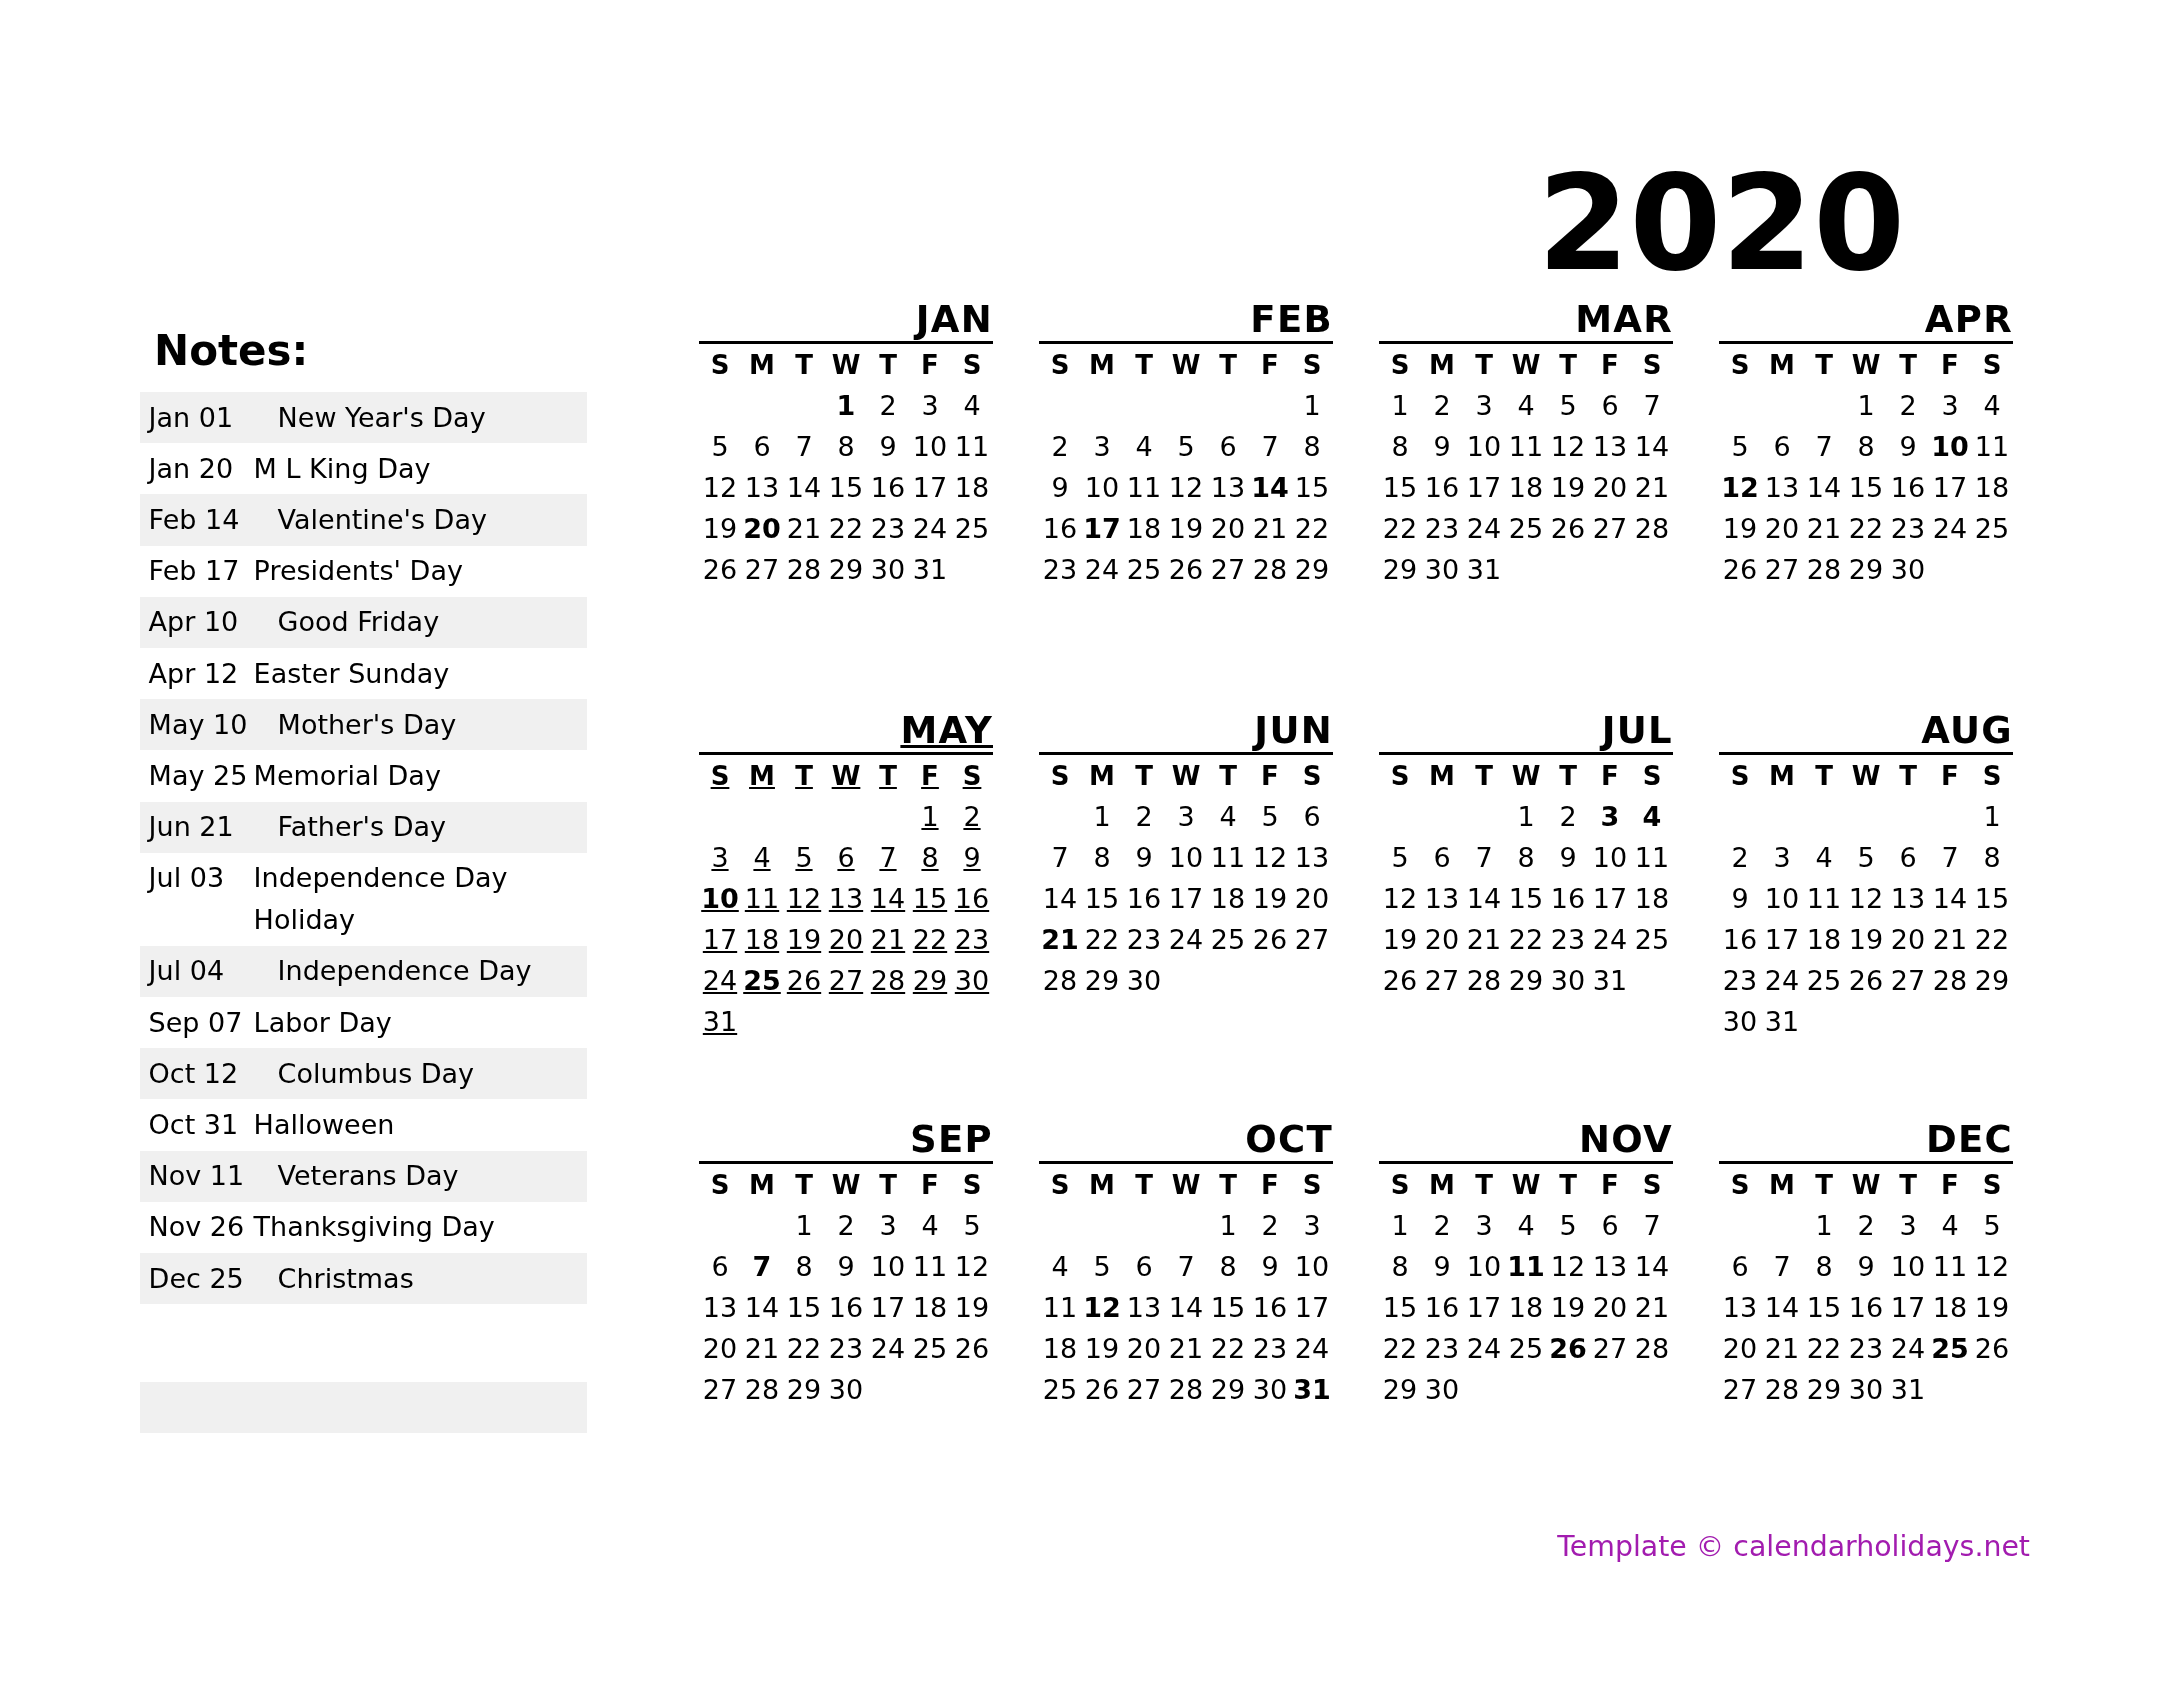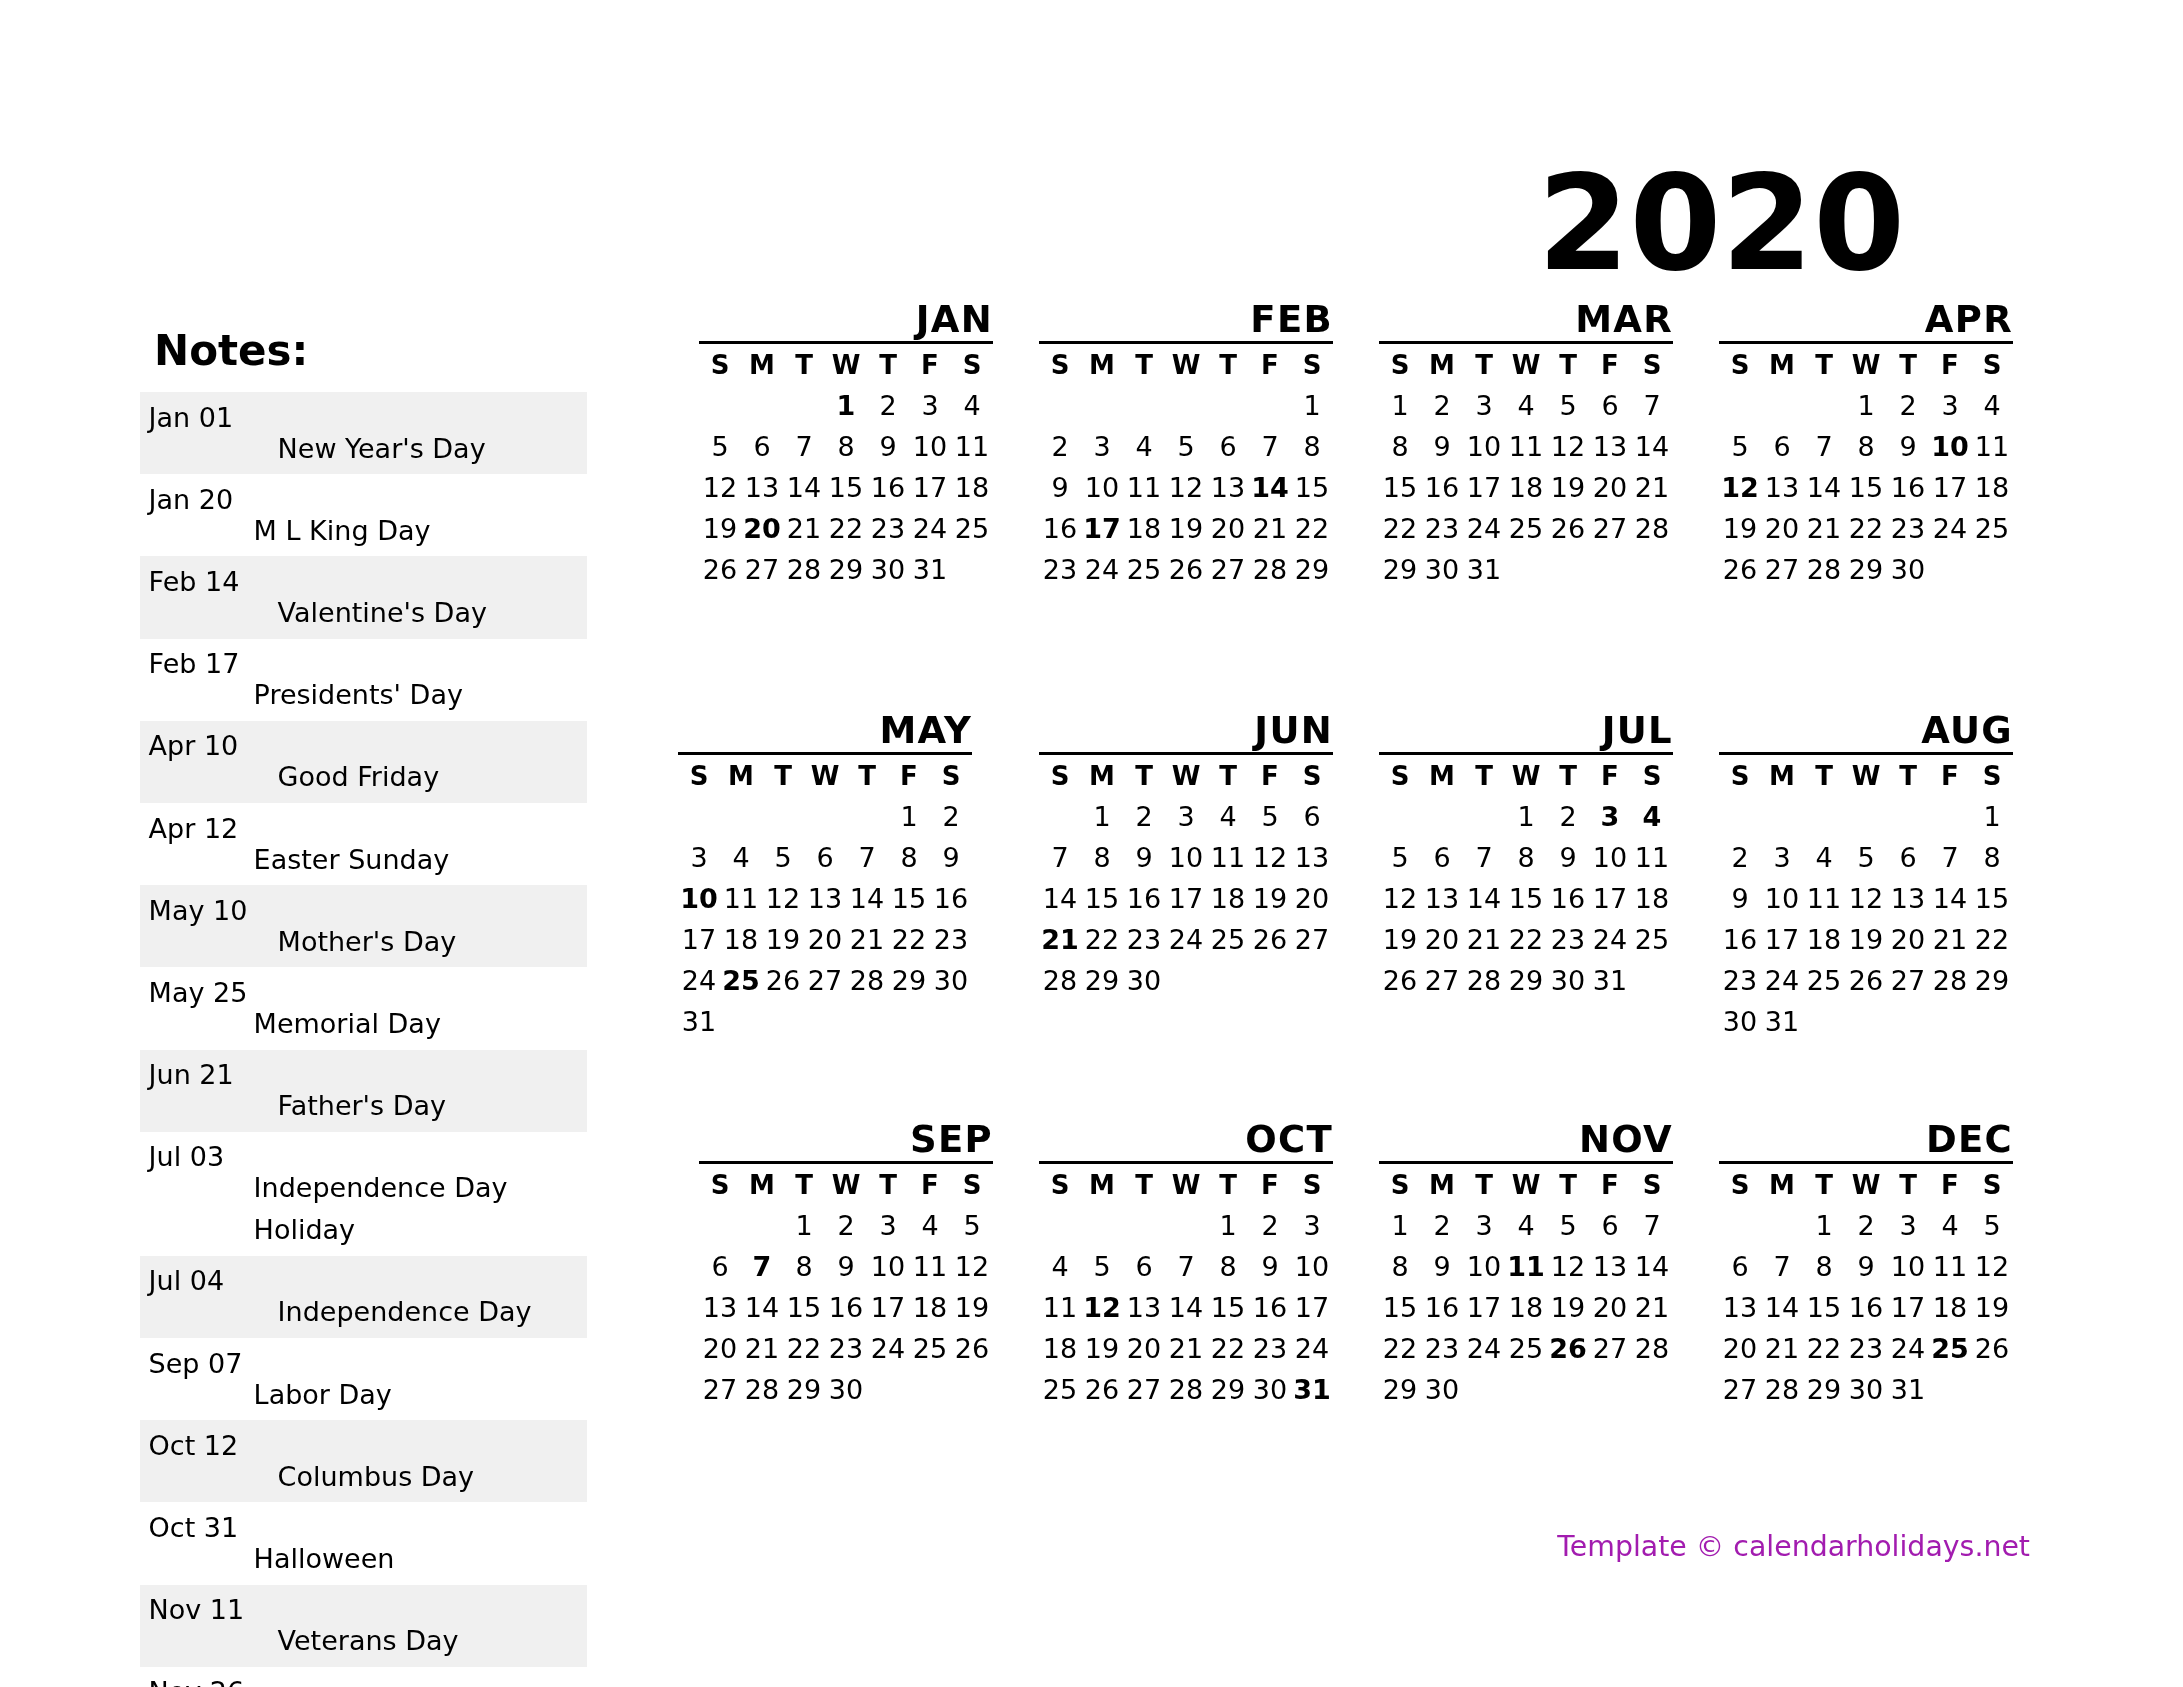--- a/index.html
+++ b/index.html
@@ -21,21 +21,21 @@
   }
   #notes-list{
     position:absolute;left:140px;top:392px;width:447px;
   }
   .note-row{
     display:flex;min-height:51px;box-sizing:border-box;
     padding:4.6px 0 4.6px 8.6px;font-size:27px;
   }
   .note-row.alt{background:#f0f0f0;gap:24px;}
   .note-date{width:105px;flex-shrink:0;line-height:42px;}
-  .note-name{white-space:pre-line;line-height:42px;margin-top:31px;}
+  .note-name{white-space:pre-line;line-height:42px;}
   .note-spacer{height:78px;}
   .note-empty{height:51px;background:#f0f0f0;}
   
   .month{position:absolute;width:294px;}
   .m-title{
     height:57px;box-sizing:border-box;padding-bottom:3.3px;
     display:flex;align-items:flex-end;justify-content:flex-end;
     font-size:37px;font-weight:bold;letter-spacing:1.3px;line-height:1;
   }
   .m-line{border-top:3.3px solid #000;}
@@ -312,21 +312,21 @@
         <div class="day">23</div>
         <div class="day">24</div>
         <div class="day">25</div>
         <div class="day">26</div>
         <div class="day">27</div>
         <div class="day">28</div>
         <div class="day">29</div>
         <div class="day">30</div>
       </div>
     </div>
-    <div class="month" style="left: 678px; top: 695px;">
+    <div class="month" style="left: 699px; top: 695px; text-decoration: underline;">
       <div class="m-title">MAY</div>
       <div class="m-line"></div>
       <div class="m-grid">
         <div class="dow">S</div>
         <div class="dow">M</div>
         <div class="dow">T</div>
         <div class="dow">W</div>
         <div class="dow">T</div>
         <div class="dow">F</div>
         <div class="dow">S</div>

